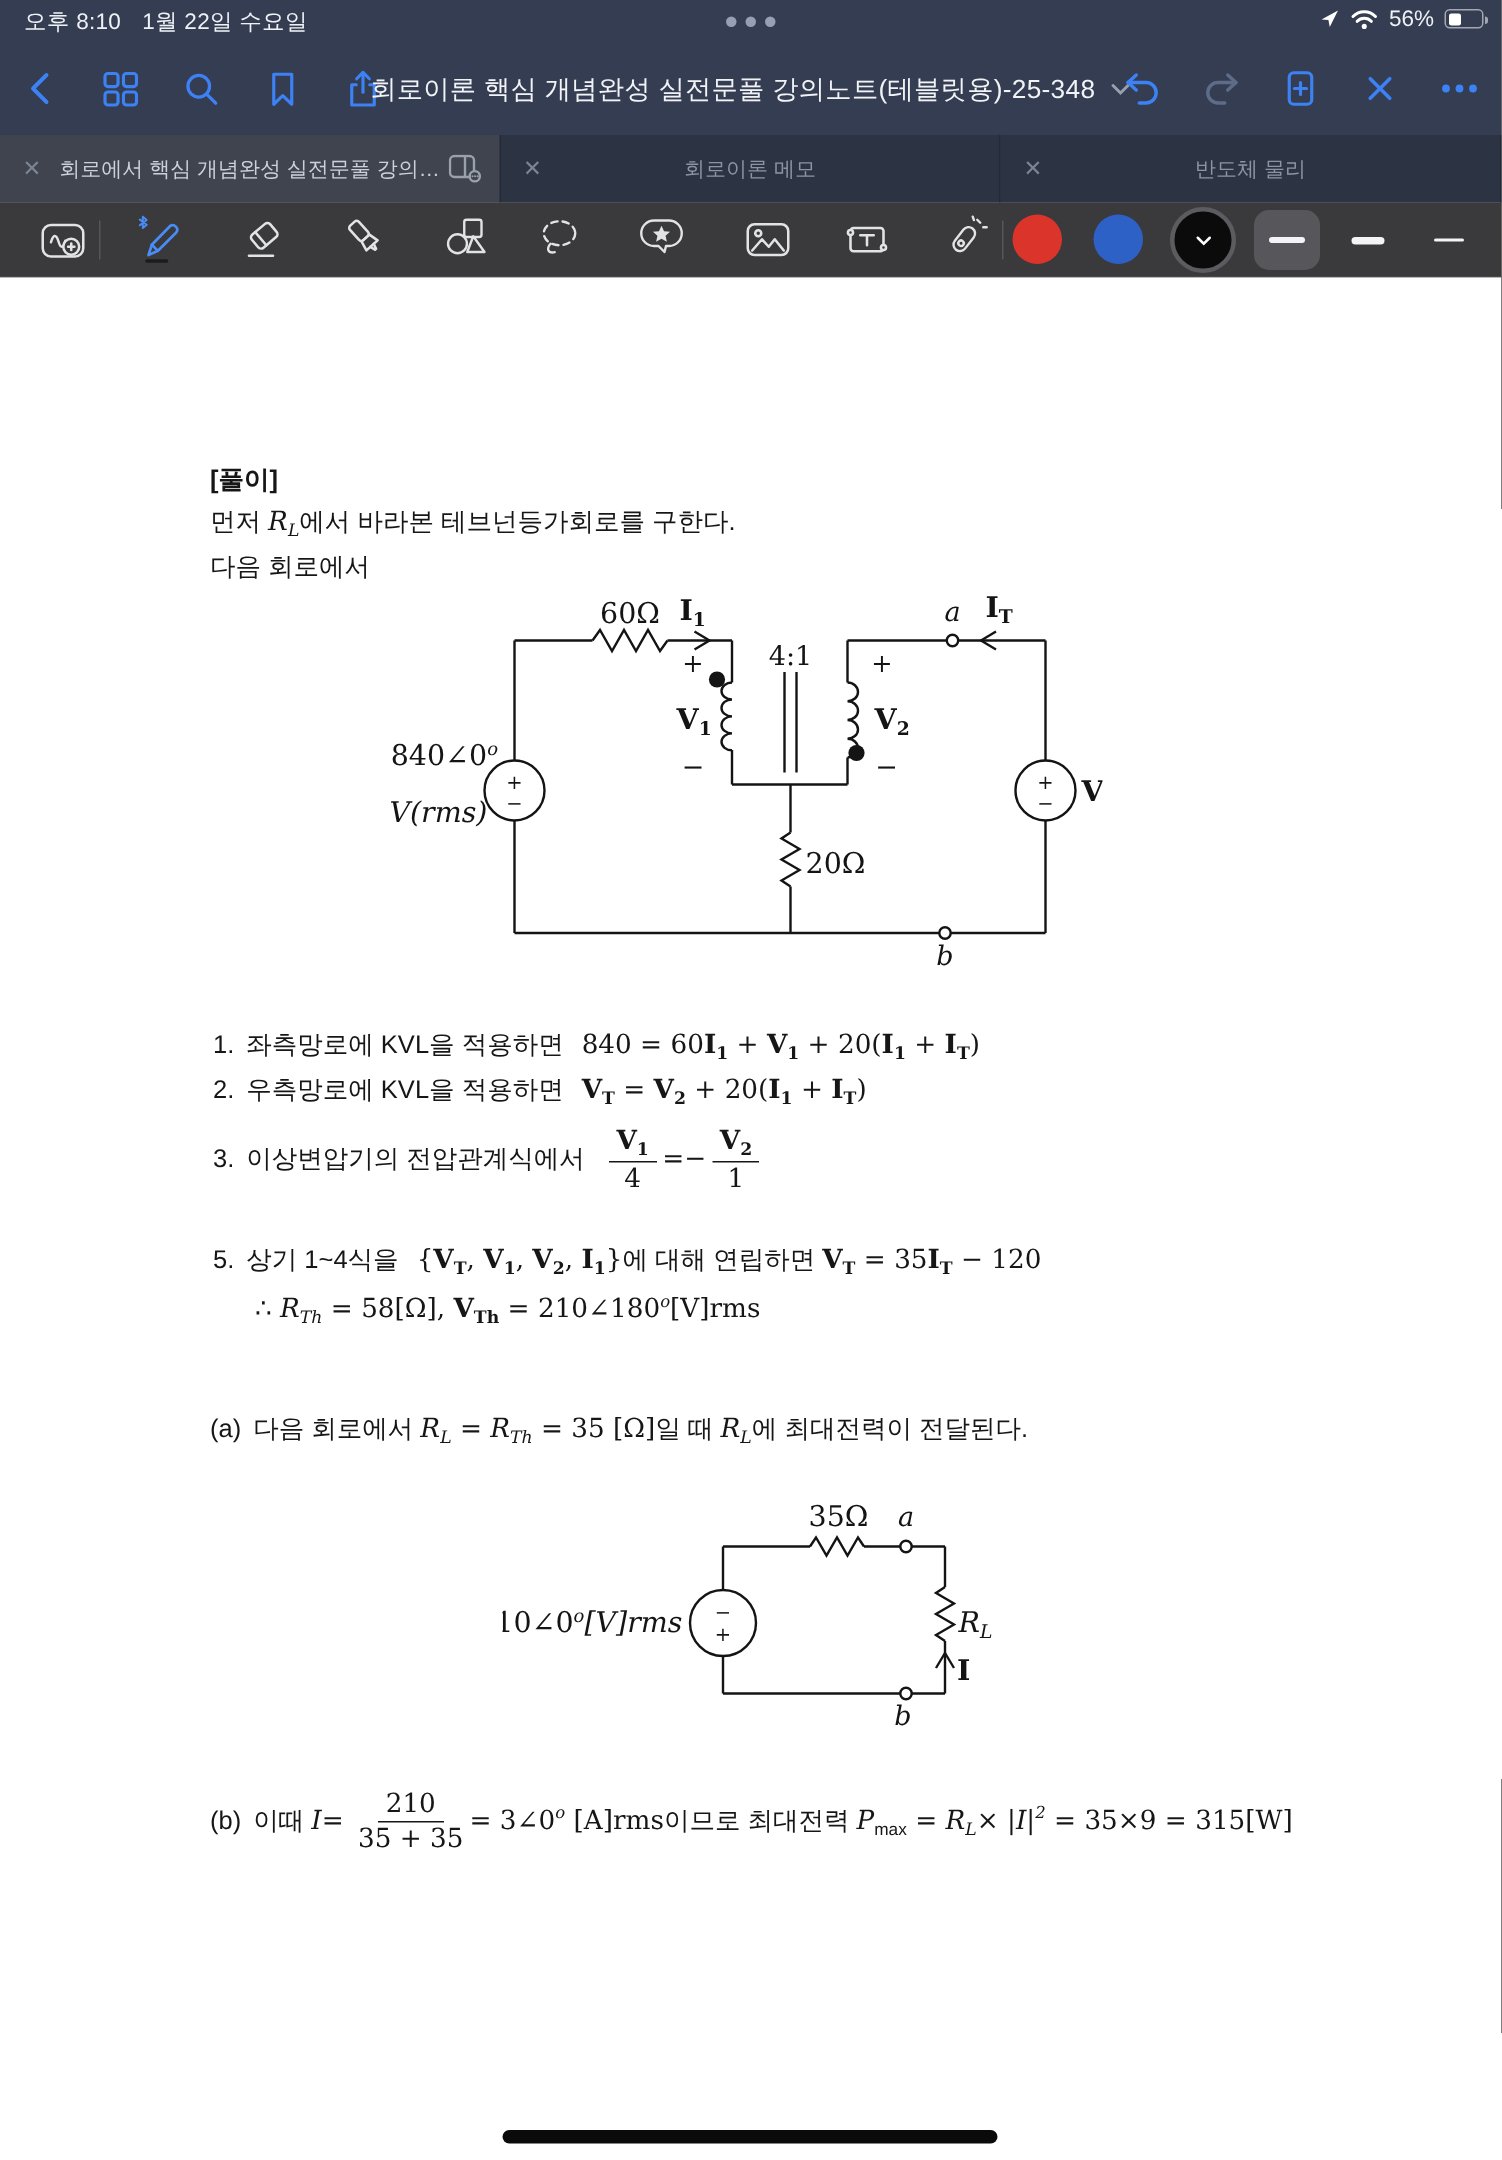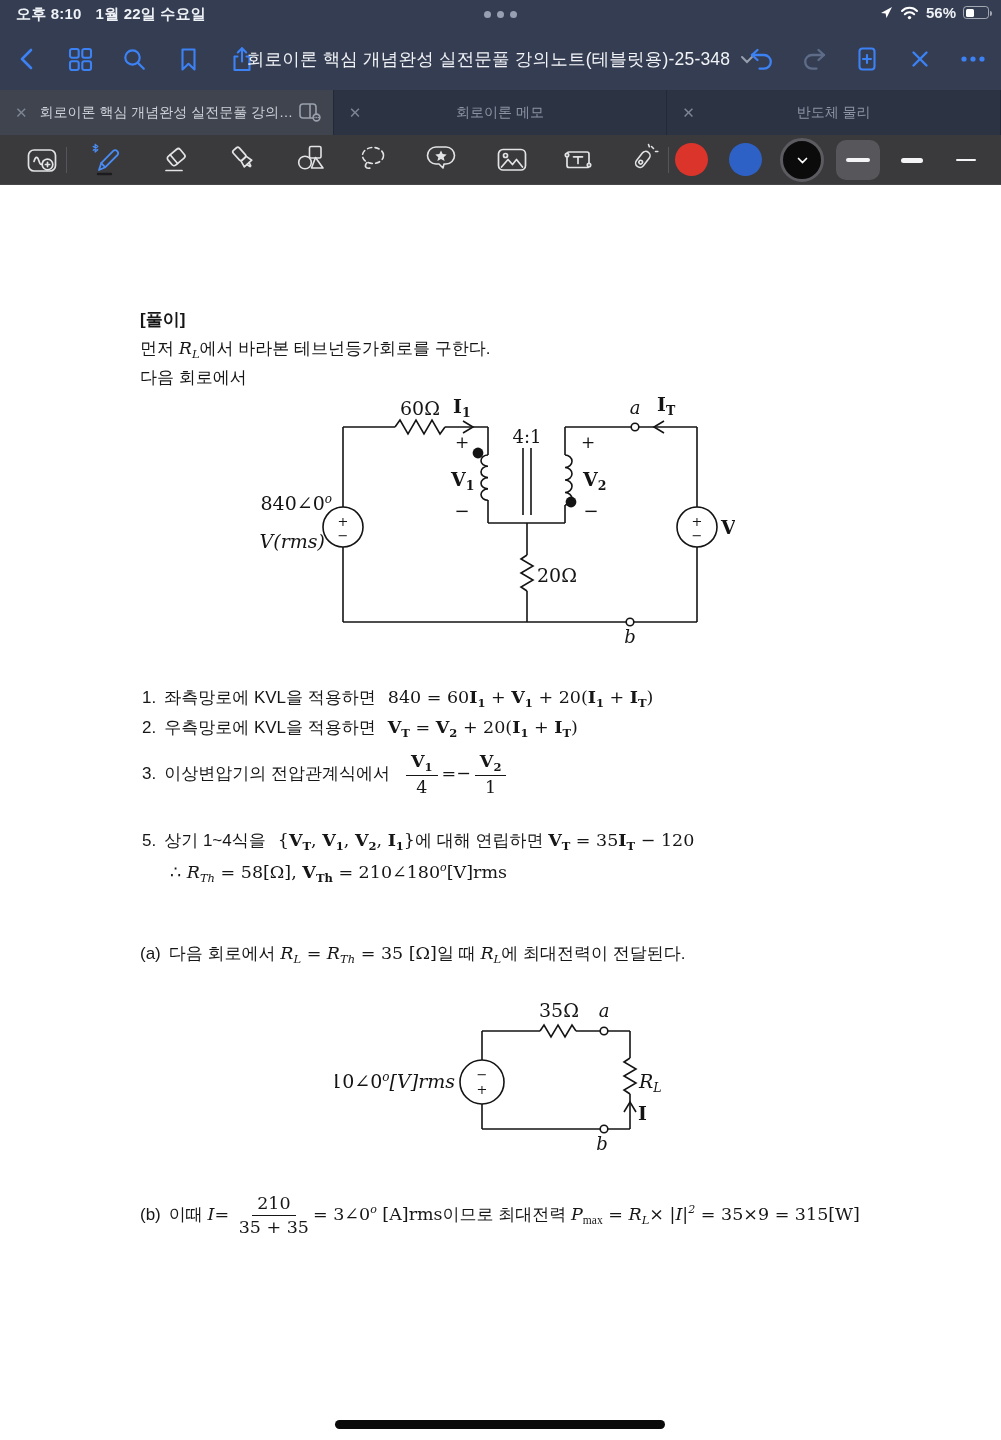--- a/index.html
+++ b/index.html
@@ -2,21 +2,21 @@
 <html><head>
 <meta charset="utf-8">
 <style>
   * { margin:0; padding:0; box-sizing:border-box; }
   html,body { background:#000; }
   .screen { position:relative; width:1001px; height:1440px; background:#fff; overflow:hidden;
             font-family:"Liberation Sans", sans-serif; }
 
   
   .statusbar { position:absolute; left:0; top:0; width:1001px; height:28px; background:#343d52;
-               display:flex; align-items:center; color:#eef1f5; font-size:15px; font-weight:700; }
+               display:flex; align-items:center; color:#eef1f5; font-size:15px; font-weight:400; }
   .sb-left { position:absolute; left:16px; top:5px; display:flex; gap:14px; letter-spacing:.2px; }
   .sb-center { position:absolute; left:0; right:0; top:11px; display:flex; justify-content:center; gap:6px; }
   .sb-center i { width:7px; height:7px; border-radius:50%; background:#97a0b3; }
   .sb-right { position:absolute; right:12px; top:4px; display:flex; align-items:center; gap:7px; }
   .battery { position:relative; width:26px; height:13px; border:1.3px solid rgba(255,255,255,.55);
              border-radius:3.5px; }
   .battery .fill { position:absolute; left:1.5px; top:1.5px; bottom:1.5px; width:8px; background:#fff; border-radius:1.5px; }
   .battery .nub { position:absolute; right:-3.5px; top:3.5px; width:2px; height:5px; background:rgba(255,255,255,.55); border-radius:0 2px 2px 0; }
 
   
@@ -56,21 +56,21 @@
   
   .page { position:absolute; left:0; top:185px; width:1001px; height:1255px; background:#fff; color:#161616; }
   .line { position:absolute; white-space:nowrap; font-size:17px; line-height:1.35; }
   .hdr { font-weight:700; }
   .snum { margin-right:8px; }
   .ktxt { margin-right:12px; }
   .tk-k { font-family:"Liberation Sans", sans-serif; font-size:17px; }
   .tk-m { font-family:"DejaVu Serif", serif; font-size:17.5px; }
   .tk-i { font-family:"DejaVu Serif", serif; font-size:17.5px; font-style:italic; }
   .tk-b { font-family:"DejaVu Serif", serif; font-size:17.5px; font-weight:700; }
-  .tk-sub  { font-family:Liberation Serif, serif; font-size:11.5px; vertical-align:-4px;text-align:center; }
+  .tk-sub  { font-family:Liberation Sans, sans-serif; font-size:11.5px; vertical-align:-4px;text-align:center; }
   .tk-subi { font-family:"DejaVu Serif", serif; font-size:11.5px; vertical-align:-4px; font-style:italic; }
   .tk-bsub { font-family:"DejaVu Serif", serif; font-size:11.5px; vertical-align:-4px; font-weight:700; }
   .tk-sup  { font-family:"DejaVu Serif", serif; font-size:11px; vertical-align:7px; font-style:italic; }
   .frac { display:inline-flex; flex-direction:column; align-items:center; vertical-align:middle;
           margin:0 4px; line-height:1.15; }
   .frac .fn { padding:0 5px 1px; border-bottom:1.3px solid #161616; }
   .frac .fd { padding-top:1px; }
   .homebar { position:absolute; left:335px; top:1235px; width:330px; height:9px; border-radius:5px;
              background:#0a0a0a; cursor:pointer; }
   svg text { user-select:none; }
@@ -175,21 +175,21 @@
           <circle cx="5" cy="14" r="2.6"></circle>
           <circle cx="14" cy="14" r="2.6"></circle>
           <circle cx="23" cy="14" r="2.6"></circle>
         </svg>
     </button>
   </div>
 
   <div class="tabbar">
     <div class="tab active">
       <span class="tclose">✕</span>
-      <span class="tlabel">회로이론 핵심 개념완성 실전문풀 강의…</span>
+      <span class="tlabel">회로에서 핵심 개념완성 실전문풀 강의…</span>
       <svg class="tsplit" width="22" height="19" viewBox="0 0 22 19" fill="none" stroke="#9aa1ad" stroke-width="1.6">
         <rect x="1" y="1" width="16" height="14" rx="3"></rect>
           <line x1="11" y1="1" x2="11" y2="15"></line>
           <circle cx="17.5" cy="14.5" r="3.4" fill="#3f444e"></circle>
           <circle cx="16" cy="14.5" r=".7" fill="#9aa1ad" stroke="none"></circle>
           <circle cx="17.7" cy="14.5" r=".7" fill="#9aa1ad" stroke="none"></circle>
           <circle cx="19.4" cy="14.5" r=".7" fill="#9aa1ad" stroke="none"></circle>
       </svg>
     </div>
     <div class="tab">

